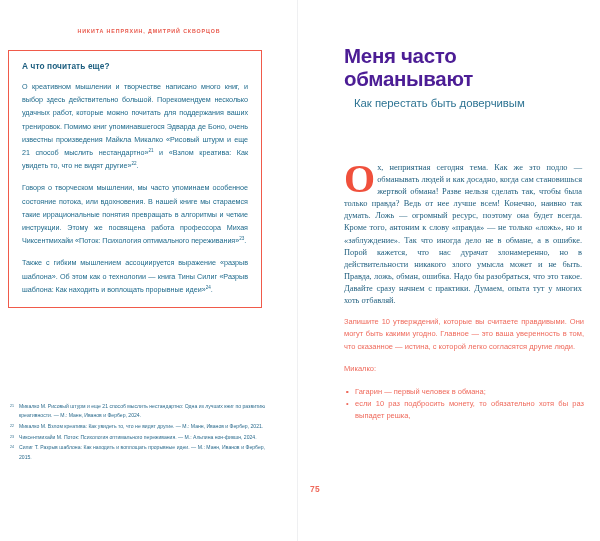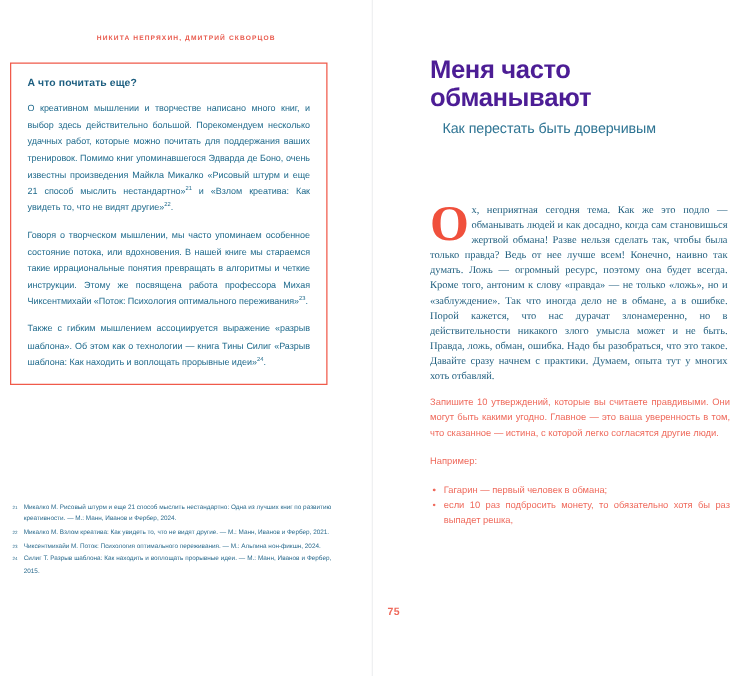--- a/index.html
+++ b/index.html
@@ -283,21 +283,21 @@
     <div class="body-block">
       <div class="dropcap-wrap">
         <span class="dropcap">О</span>
         <p class="serif-p">х, неприятная сегодня тема. Как же это подло — обманывать людей и как досадно, когда сам становишься жертвой обмана! Разве нельзя сделать так, чтобы была только правда? Ведь от нее лучше всем! Конечно, наивно так думать. Ложь — огромный ресурс, поэтому она будет всегда. Кроме того, антоним к слову «правда» — не только «ложь», но и «заблуждение». Так что иногда дело не в обмане, а в ошибке. Порой кажется, что нас дурачат злонамеренно, но в действительности никакого злого умысла может и не быть. Правда, ложь, обман, ошибка. Надо бы разобраться, что это такое. Давайте сразу начнем с практики. Думаем, опыта тут у многих хоть отбавляй.</p>
       </div>
     </div>
 
     <div class="red-block">
       <p class="red-p tight">Запишите 10 утверждений, которые вы считаете правдивыми. Они могут быть какими угодно. Главное — это ваша уверенность в том, что сказанное — истина, с которой легко согласятся другие люди.</p>
 
-      <p class="red-p tight">Например:</p>
+      <p class="red-p tight">Микалко:</p>
 
       <ul class="red-list">
         <li><span class="bullet">•</span></li>
         <li><span class="bullet">•</span><span>Гагарин — первый человек в обмана;</span></li>
         <li><span class="bullet">•</span><span>если 10 раз подбросить монету, то обязательно хотя бы раз выпадет решка,</span></li>
       </ul>
 
     </div>
 
     <div class="page-number">75</div>

